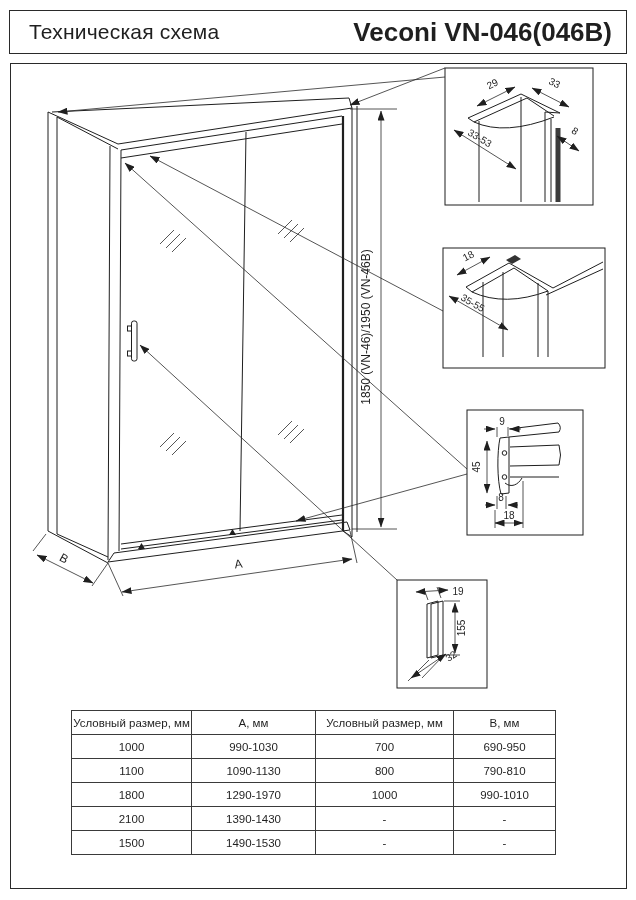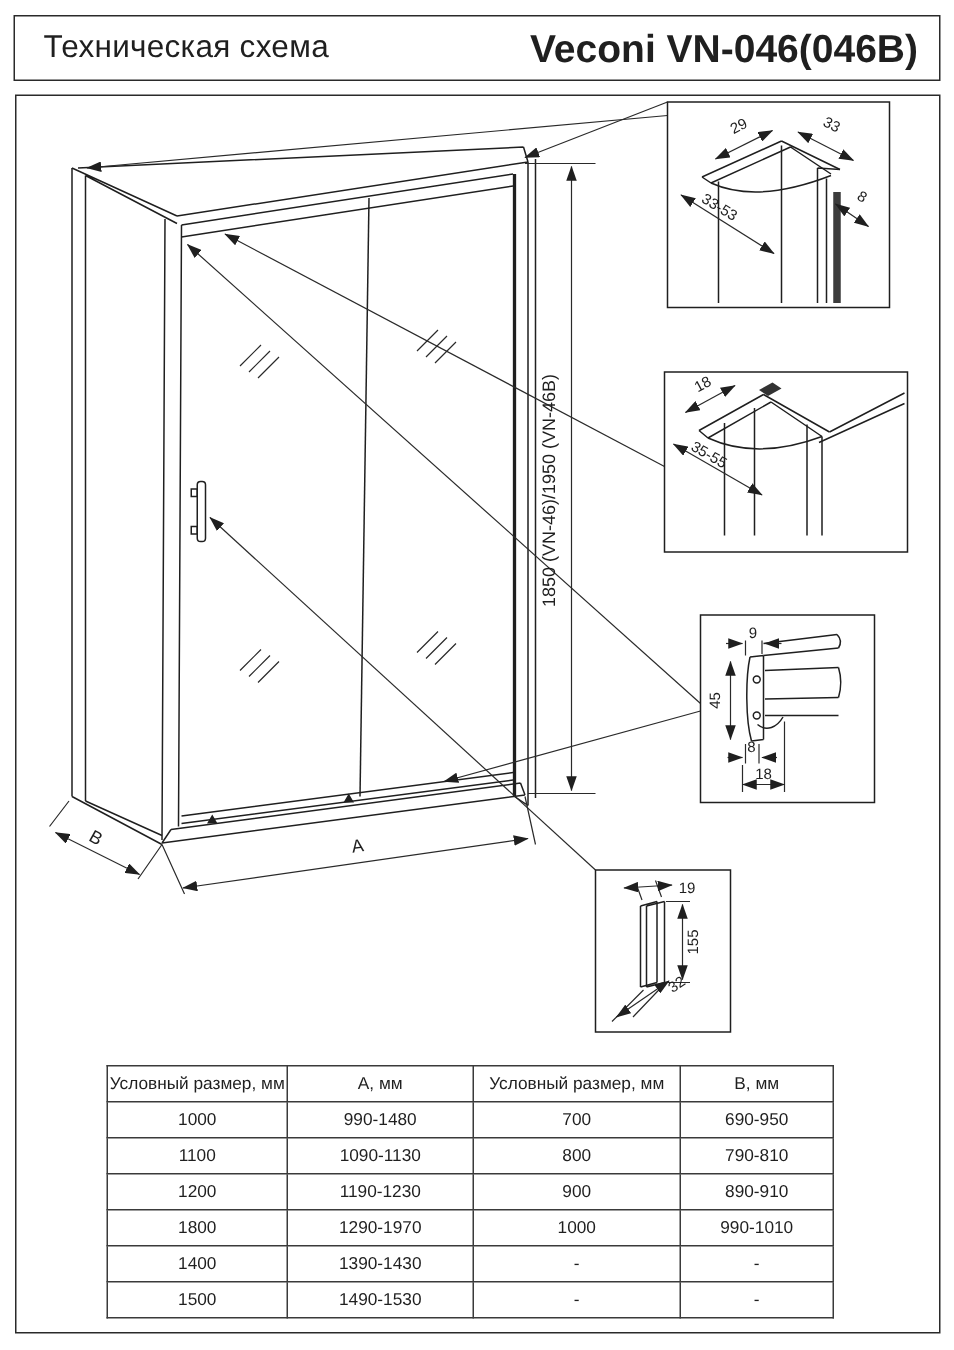--- a/index.html
+++ b/index.html
@@ -185,44 +185,38 @@
       </colgroup>
     <tbody>
         <tr>
       <th>Условный размер, мм</th>
       <th>А, мм</th>
       <th>Условный размер, мм</th>
       <th>В, мм</th>
     </tr>
     <tr>
       <td>1000</td>
-      <td>990-1480</td>
+      <td>990-1030</td>
       <td>700</td>
       <td>690-950</td>
     </tr>
     <tr>
       <td>1100</td>
       <td>1090-1130</td>
       <td>800</td>
       <td>790-810</td>
     </tr>
     <tr>
-      <td>1200</td>
-      <td>1190-1230</td>
-      <td>900</td>
-      <td>890-910</td>
-    </tr>
-    <tr>
       <td>1800</td>
       <td>1290-1970</td>
       <td>1000</td>
       <td>990-1010</td>
     </tr>
     <tr>
-      <td>1400</td>
+      <td>2100</td>
       <td>1390-1430</td>
       <td>-</td>
       <td>-</td>
     </tr>
     <tr>
       <td>1500</td>
       <td>1490-1530</td>
       <td>-</td>
       <td>-</td>
     </tr>

